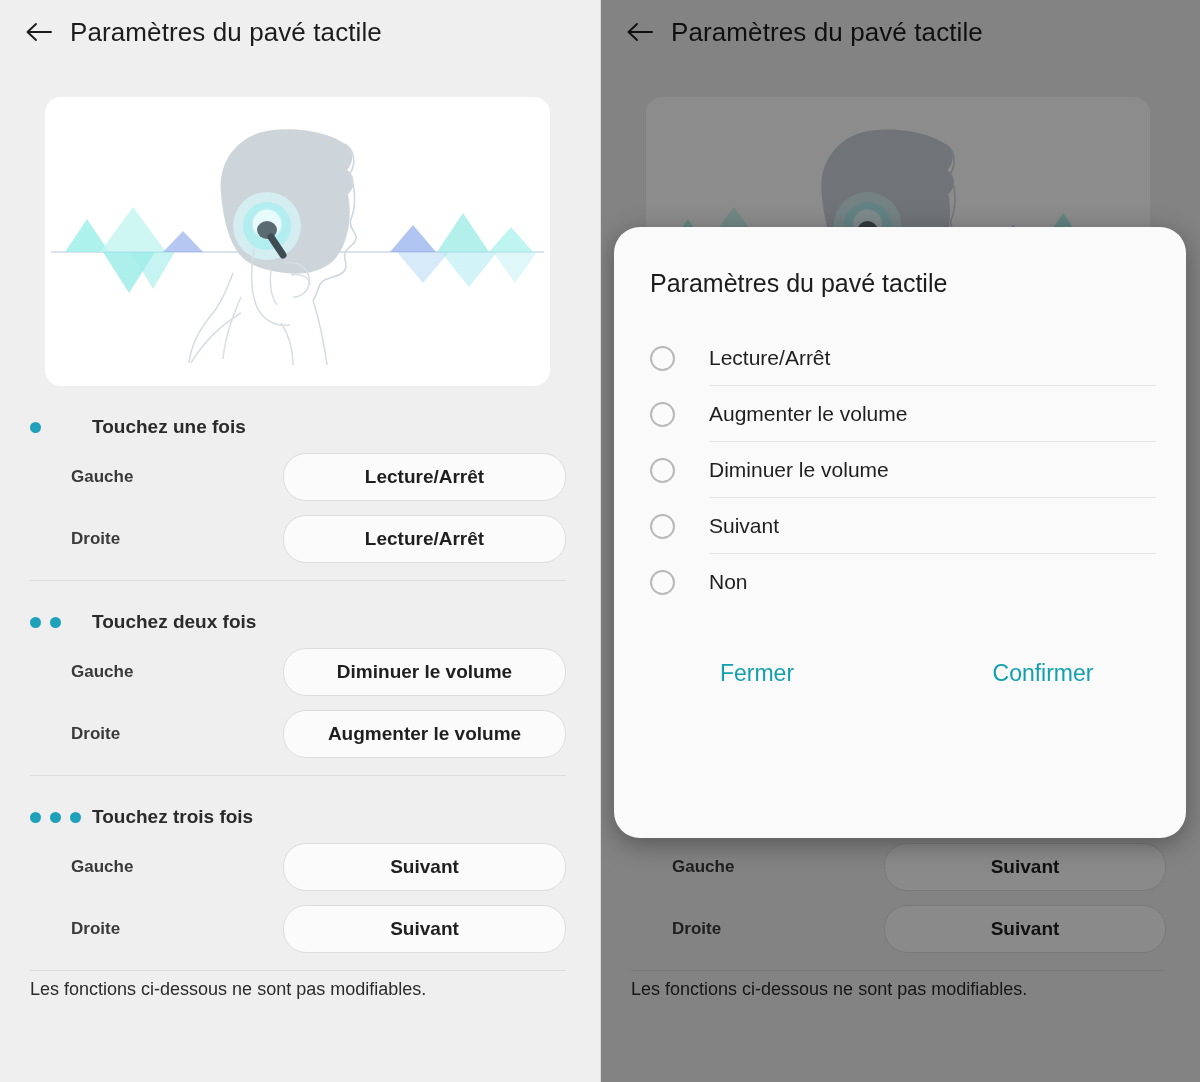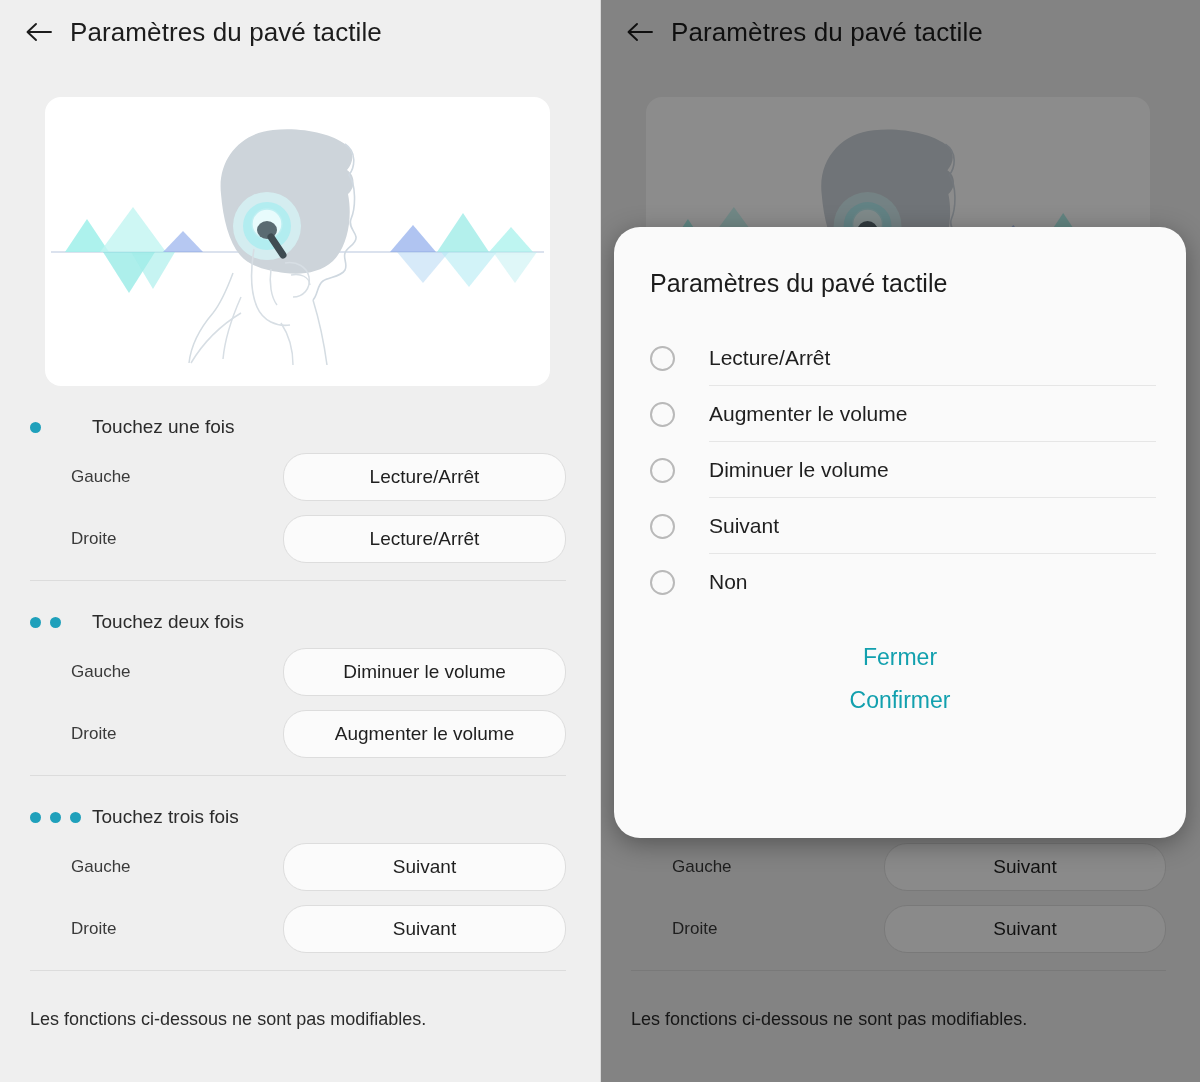--- a/index.html
+++ b/index.html
@@ -47,21 +47,21 @@
     margin:33px 50px 0 45px;
     height:289px;
     background:#ffffff;
     border-radius:16px;
     overflow:hidden;
     position:relative;
   }
   .illus-card svg{display:block;width:100%;height:100%;}
 
   
-  .section{padding:0 34px 0 30px;}
+  .section{padding:0 34px 0 30px;font-weight:bold;}
   .section-head{
     display:flex;align-items:center;
     height:46px;
     margin-top:18px;
   }
   .dots{display:flex;gap:9px;width:62px;flex:0 0 62px;align-items:center;}
   .dot{width:11px;height:11px;border-radius:50%;background:#1fa0bb;}
   .section-title{font-size:19px;color:#2b2b2b;}
 
   .row{
@@ -83,21 +83,21 @@
     display:flex;align-items:center;justify-content:center;
     font-size:19px;color:#1f1f1f;
   }
   .divider{
     height:1px;background:#dcdcdc;
     margin:14px 0 0 0;
   }
   .note{
     font-size:18px;color:#2b2b2b;
     padding:0 30px;
-    margin-top:38px;
+    margin-top:8px;
     white-space:nowrap;
   }
 
   
   .scrim{
     position:absolute;inset:0;
     background:rgba(0,0,0,0.45);
   }
   .dialog{
     position:absolute;
@@ -132,23 +132,22 @@
   }
   .opt-label{font-size:21px;color:#1f1f1f;}
   .opt-line{
     position:absolute;left:59px;right:0;bottom:0;
     height:1px;background:#e6e6e6;
   }
   .opt:last-child .opt-line{display:none;}
 
   .dlg-actions{
     display:flex;
-    margin-top:26px;
+    margin-top:42px;
     padding:0 0 0 0;
-    flex-direction:column;
   }
   .dlg-btn{
     flex:1 1 50%;
     text-align:center;
     font-size:23px;
     color:#12a0ae;
     padding:8px 0;
   }
 </style>
 </head>

